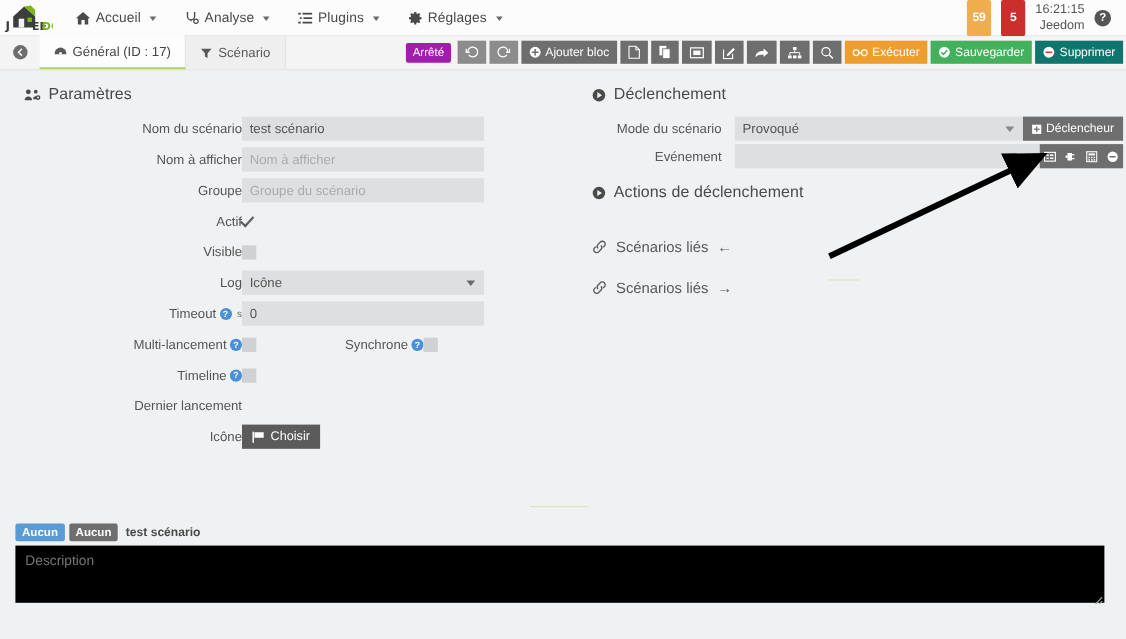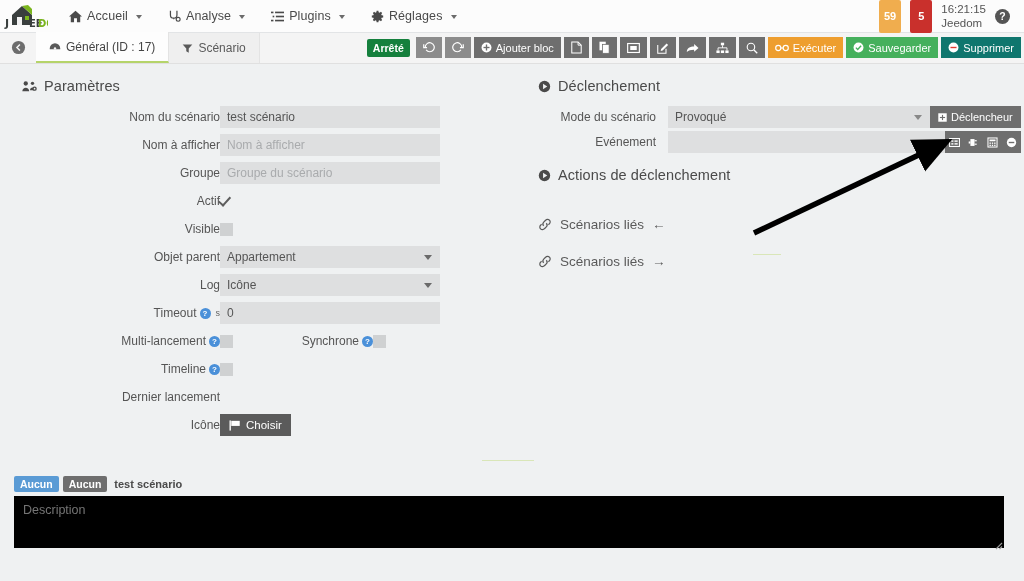--- a/index.html
+++ b/index.html
@@ -51,21 +51,21 @@
     padding-right: 8px;
   }
   .badge-count {
     display:inline-flex;align-items:center;justify-content:center;
     min-width: 22px; height: 33px; padding: 0 5px;
     font-size: 11px; font-weight: bold; color: #fff;
     border-radius: 2px;
   }
   .badge-warn { background: #f0ad4e; }
   .badge-danger { background: #c9302c; }
-  .clockbox { text-align:left; line-height: 1.25; color:#555; font-size: 11.5px; }
+  .clockbox { text-align:right; line-height: 1.25; color:#555; font-size: 11.5px; }
   .clockbox .t { display:block; }
   .help-circle {
     width:15px;height:15px;border-radius:50%;
     background:#555;color:#fff;font-size:10.5px;font-weight:bold;
     display:flex;align-items:center;justify-content:center;
     cursor:pointer;
   }
 
   
   .tabbar {
@@ -98,22 +98,22 @@
     height:31px;
   }
   .tab-tools {
     margin-left:auto;
     display:flex; align-items:center;
     height: 31px;
     padding-right: 3px;
     gap: 3px;
   }
   .status-chip {
-    background:#15803d; color:#fff;
-    font-size:10.5px; font-weight:bold;
+    background:#a21caf; color:#fff;
+    font-size:10.5px; font-weight:normal;
     padding: 3px 6px;
     border-radius: 2px;
     margin-right: 3px;
   }
   .tbtn {
     background:#7d7d7d; color:#fff;
     border:none;
     font-size:11px;
     padding: 4px 7px;
     display:flex;align-items:center;gap:4px;
@@ -151,21 +151,21 @@
   }
   .form-label {
     width: 212px;
     text-align: right;
     padding-right: 0;
     font-size: 12px;
     color: #555;
     font-weight: normal;
     display:flex; align-items:center; justify-content:flex-end; gap:3px;
   }
-  .form-label.r { width: 140px; }
+  .form-label.r { width: 140px; margin-left: 12px; }
   .qmark {
     display:inline-flex;align-items:center;justify-content:center;
     width:11px;height:11px;border-radius:50%;
     background:#4a90d9;color:#fff;font-size:8px;font-weight:bold;
     vertical-align: super;
     cursor:pointer;
   }
   .unit { font-size:9px; color:#666; margin-left:2px; align-self:flex-end; padding-bottom:2px;}
   .inp {
     width: 220px; height: 22px;
@@ -511,27 +511,20 @@
         <div class="form-row">
           <div class="form-label">Actif</div>
           <span class="chk checked"></span>
         </div>
 
         <div class="form-row">
           <div class="form-label">Visible</div>
           <span class="chk"></span>
         </div>
 
-        <div class="form-row">
-          <div class="form-label">Objet parent</div>
-          <div class="sel">
-            <span>Appartement</span>
-            <i class="arrow"></i>
-          </div>
-        </div>
 
         <div class="form-row">
           <div class="form-label">Log</div>
           <div class="sel">
             <span>Icône</span>
             <i class="arrow"></i>
           </div>
         </div>
 
         <div class="form-row">

